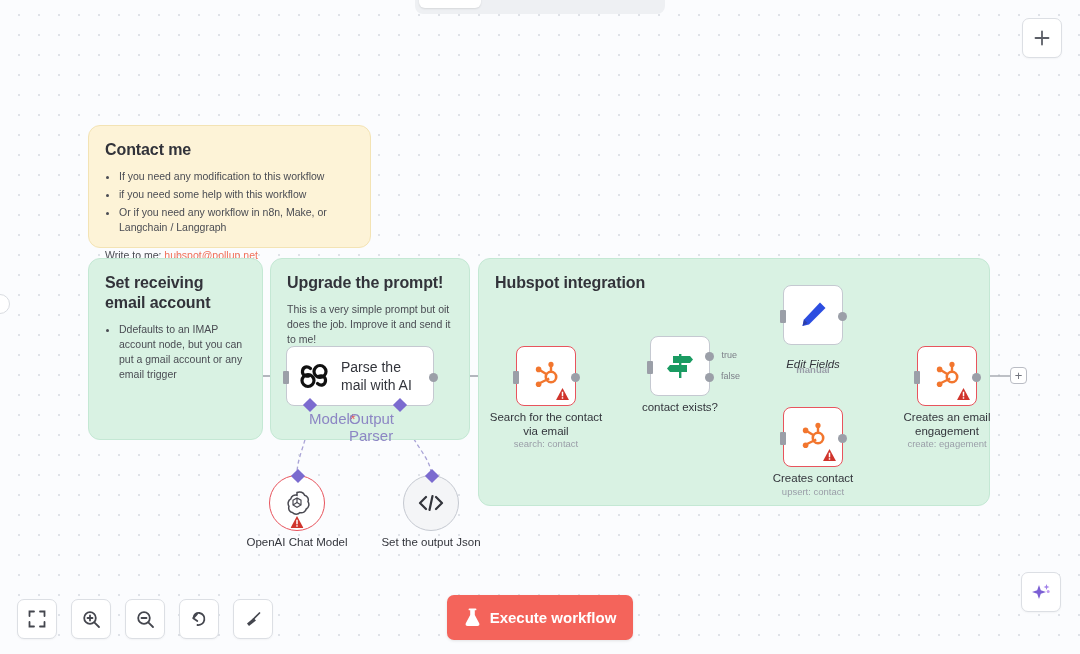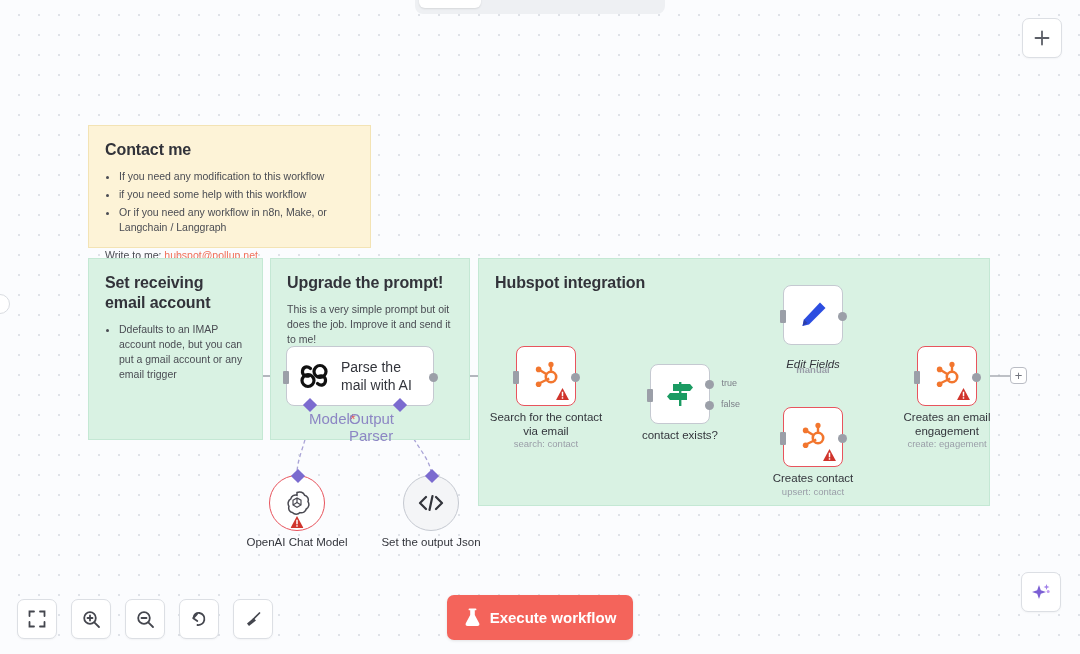--- a/index.html
+++ b/index.html
@@ -35,21 +35,21 @@
     white-space: nowrap;
   }
   .tab.active {
     background: #ffffff; color: #2d2e35;
     box-shadow: 0 1px 2px rgba(0,0,0,.10);
   }
 
   
   .sticky {
     position: absolute;
-    border-radius: 0;
+    border-radius: 12px;
     padding: 14px 16px;
   }
   .sticky.yellow {
     background: #fdf3d7;
     border: 1px solid #f3e3b4;
   }
   .sticky.green {
     background: #d9f2e3;
     border: 1px solid #c4e8d4;
   }
@@ -300,21 +300,21 @@
         <rect x="6.2" y="4" width="1.6" height="5" fill="#fff"></rect>
         <rect x="6.2" y="10" width="1.6" height="1.6" fill="#fff"></rect>
       </svg>
       <div class="inport" style="left:-4px; top:24px;"></div>
       <div class="dot" style="right:-5px; top:26px;"></div>
     </div>
     <div class="node-label" style="top:64px; width:130px;">Search for the contact via email</div>
     <div class="node-sub" style="top:92px; width:130px;">search: contact</div>
   </div>
 
-  <div style="position:absolute; left:650px; top:364px; width:60px; height:60px;">
+  <div style="position:absolute; left:650px; top:336px; width:60px; height:60px;">
     <div class="node" style="left:0; top:0; width:60px; height:60px;">
       <svg width="30" height="30" viewBox="0 0 30 30">
         <rect x="14" y="3" width="2.4" height="24" fill="#1a9b62"></rect>
         <polygon points="8,5 25,5 28,8.5 25,12 8,12" fill="#1a9b62"></polygon>
         <polygon points="22,14 5,14 2,17.5 5,21 22,21" fill="#1a9b62"></polygon>
       </svg>
       <div class="inport" style="left:-4px; top:24px;"></div>
       <div class="dot" style="right:-5px; top:15px;"></div>
       <div class="dot" style="right:-5px; top:36px;"></div>
       <div class="porttag" style="right:-28px; top:13px;">true</div>

